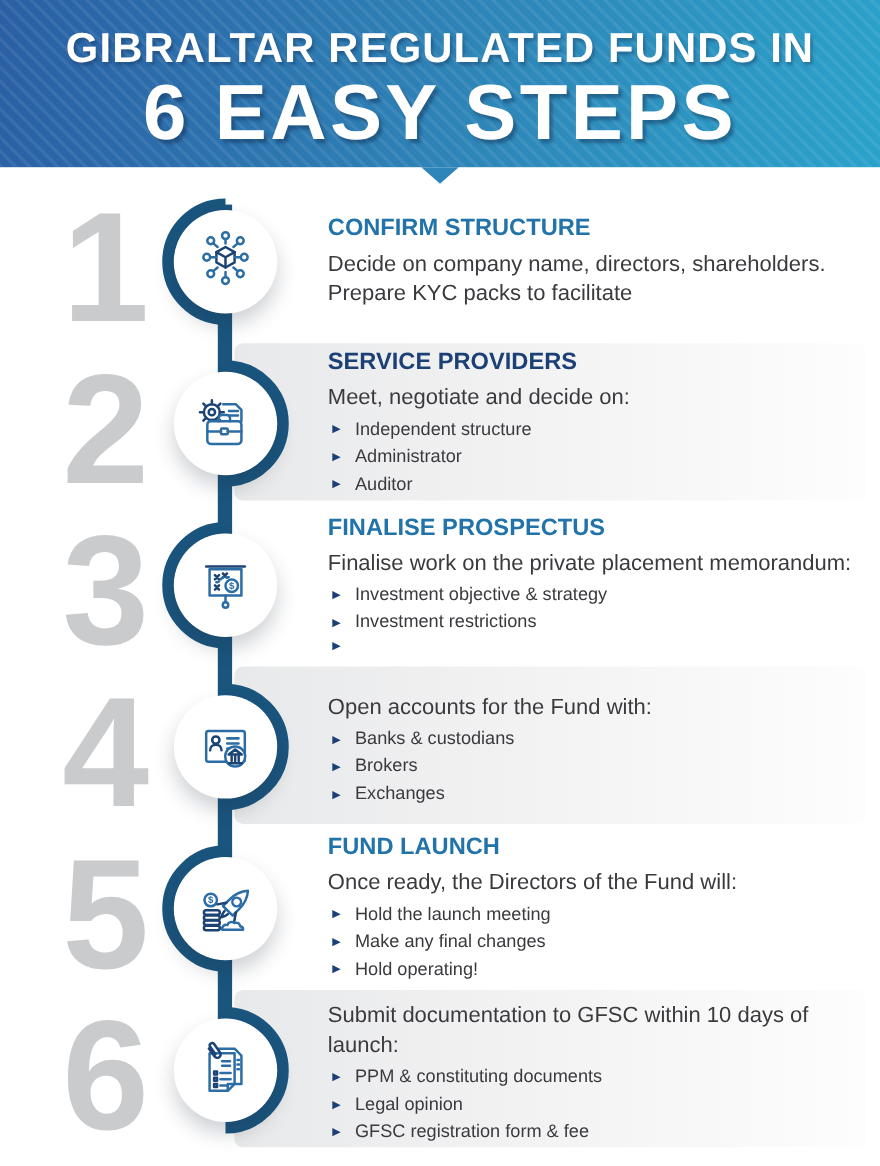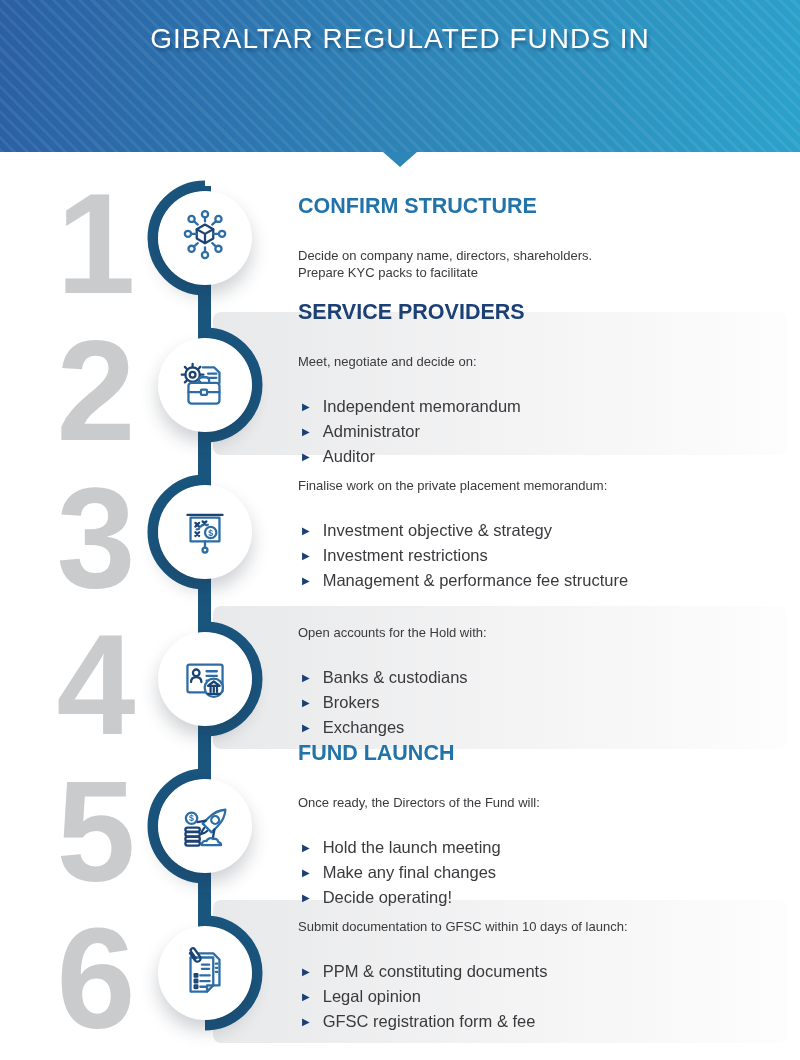--- a/index.html
+++ b/index.html
@@ -12,21 +12,21 @@
   .header {
     position:absolute; left:0; top:0; width:800px; height:152px;
     background:linear-gradient(100deg,#2a5fa4 0%,#2e86b8 55%,#2ba2cb 100%);
     text-align:center; color:#fff;
   }
   .header .stripes {
     position:absolute; inset:0;
     background:repeating-linear-gradient(45deg, rgba(255,255,255,.07) 0 3px, rgba(255,255,255,0) 3px 9px);
   }
   .header-line1 {
-    position:relative; padding-top:23px; font-size:28px; font-weight:normal;
+    position:relative; padding-top:23px; font-size:38px; font-weight:bold;
     letter-spacing:1px; text-shadow:2px 3px 3px rgba(10,35,70,.35);
   }
   .header-line2 {
     position:relative; margin-top:1px; font-size:71px; font-weight:bold;
     letter-spacing:3px; line-height:1.02; text-shadow:3px 4px 3px rgba(10,35,70,.4);
   }
   .notch {
     position:absolute; left:50%; top:152px; transform:translateX(-50%);
     width:0; height:0; border-left:17px solid transparent;
     border-right:17px solid transparent; border-top:15px solid #2e86b8; z-index:6;
@@ -50,45 +50,46 @@
   .badge .ring { position:absolute; left:0; top:0; }
   .circle {
     position:absolute; left:12px; top:12px; width:94px; height:94px; background:#fff;
     border-radius:50%; box-shadow:0 10px 18px rgba(30,40,60,.22);
     display:flex; align-items:center; justify-content:center;
   }
   .circle svg.icon { width:62px; height:62px; }
 
   .text {
     position:relative; z-index:3; margin-left:298px; height:100%;
-    display:flex; flex-direction:column; justify-content:center; padding-right:16px;gap:21px;
+    display:flex; flex-direction:column; justify-content:center; padding-right:16px;
   }
   .title { font-size:21.5px; font-weight:bold; letter-spacing:0; }
   .title.odd  { color:#2173a9; }
   .title.even { color:#1c4076; }
-  .intro { font-size:13px; color:#3a3a3e; margin-top:7px; line-height:1.34; }
+  .intro { font-size:20px; color:#3a3a3e; margin-top:7px; line-height:1.34; }
   .intro .pline { display:block; }
   ul.bullets { list-style:none; margin:3px 0 0 0; padding:0; }
   ul.bullets li { display:flex; align-items:center; font-size:16.5px; color:#3a3a3e; padding:3px 0 3px 4px; }
   .arrow { color:#1c4076; font-size:10px; margin-right:13px; flex:none; }
 
   
   svg.icon * { fill:none; stroke:#2c6da5; stroke-width:2.2; stroke-linecap:round; stroke-linejoin:round; }
   svg.icon .dk * , svg.icon .dk { stroke:#1b4474; }
   svg.icon text, svg.icon .txt { stroke:none !important; fill:#2c6da5; font-family:"Liberation Sans",sans-serif; font-weight:bold; }
   svg.icon .fillwhite { fill:#ffffff; }
 </style>
 </head>
 <body>
 
 <div class="page">
 
   <div class="header">
     <div class="stripes"></div>
     <div class="header-line1">GIBRALTAR REGULATED FUNDS IN</div>
+    <div class="header-line2">6 EASY STEPS</div>
   </div>
   <div class="notch"></div>
 
   <div class="steps">
     <div class="spine"></div>
 
     <div class="step">
       <div class="num">1</div>
       <div class="badge">
         <svg class="ring" width="118" height="118" viewBox="0 0 118 118">
@@ -143,21 +144,21 @@
             <rect x="26" y="34.5" width="6" height="5" rx="1"></rect>
           </svg>
         </div>
       </div>
       <div class="text">
         <div class="title even">SERVICE PROVIDERS</div>
         <div class="intro">Meet, negotiate and decide on:</div>
         <ul class="bullets">
           <li>
               <span class="arrow">▶</span>
-              <span>Independent memorandum</span>
+              <span>Independent structure</span>
             </li>
           <li>
               <span class="arrow">▶</span>
               <span>Administrator</span>
             </li>
           <li>
               <span class="arrow">▶</span>
               <span>Auditor</span>
             </li>
         </ul>
@@ -181,33 +182,33 @@
             <path class="dk" d="M20.7 30.2l3.6 3.6M24.3 30.2l-3.6 3.6"></path>
             <path d="M22 27.5c4 0 3-4.5 7-4.5h4" stroke-dasharray="2.5 2.5"></path>
             <circle cx="35.5" cy="30.5" r="5.5"></circle>
             <text class="txt" x="35.5" y="33.5" font-size="8.5" text-anchor="middle">$</text>
             <path d="M30 39v6"></path>
               <circle cx="30" cy="47.5" r="2.4"></circle>
           </svg>
         </div>
       </div>
       <div class="text">
+        <div class="title odd">FINALISE PROSPECTUS</div>
         <div class="intro">Finalise work on the private placement memorandum:</div>
         <ul class="bullets">
           <li>
               <span class="arrow">▶</span>
               <span>Investment objective &amp; strategy</span>
             </li>
           <li>
               <span class="arrow">▶</span>
               <span>Investment restrictions</span>
             </li>
           <li>
               <span class="arrow">▶</span>
-              <span>Management &amp; performance fee structure</span>
             </li>
         </ul>
       </div>
     </div>
 
     <div class="step">
       <div class="band"></div>
       <div class="num">4</div>
       <div class="badge">
         <svg class="ring" width="118" height="118" viewBox="0 0 118 118">
@@ -224,21 +225,21 @@
             <circle cx="38.5" cy="38.5" r="8.8" class="fillwhite"></circle>
             <g class="dk">
               <path d="M32.8 36.6l5.7-4.2 5.7 4.2z"></path>
               <path d="M35.4 38.3v4.2M38.5 38.3v4.2M41.6 38.3v4.2"></path>
               <path d="M33 44.4h11"></path>
             </g>
           </svg>
         </div>
       </div>
       <div class="text">
-        <div class="intro">Open accounts for the Hold with:</div>
+        <div class="intro">Open accounts for the Fund with:</div>
         <ul class="bullets">
           <li>
               <span class="arrow">▶</span>
               <span>Banks &amp; custodians</span>
             </li>
           <li>
               <span class="arrow">▶</span>
               <span>Brokers</span>
             </li>
           <li>
@@ -282,21 +283,21 @@
           <li>
               <span class="arrow">▶</span>
               <span>Hold the launch meeting</span>
             </li>
           <li>
               <span class="arrow">▶</span>
               <span>Make any final changes</span>
             </li>
           <li>
               <span class="arrow">▶</span>
-              <span>Decide operating!</span>
+              <span>Hold operating!</span>
             </li>
         </ul>
       </div>
     </div>
 
     <div class="step">
       <div class="band"></div>
       <div class="num">6</div>
       <div class="badge">
         <svg class="ring" width="118" height="118" viewBox="0 0 118 118">

